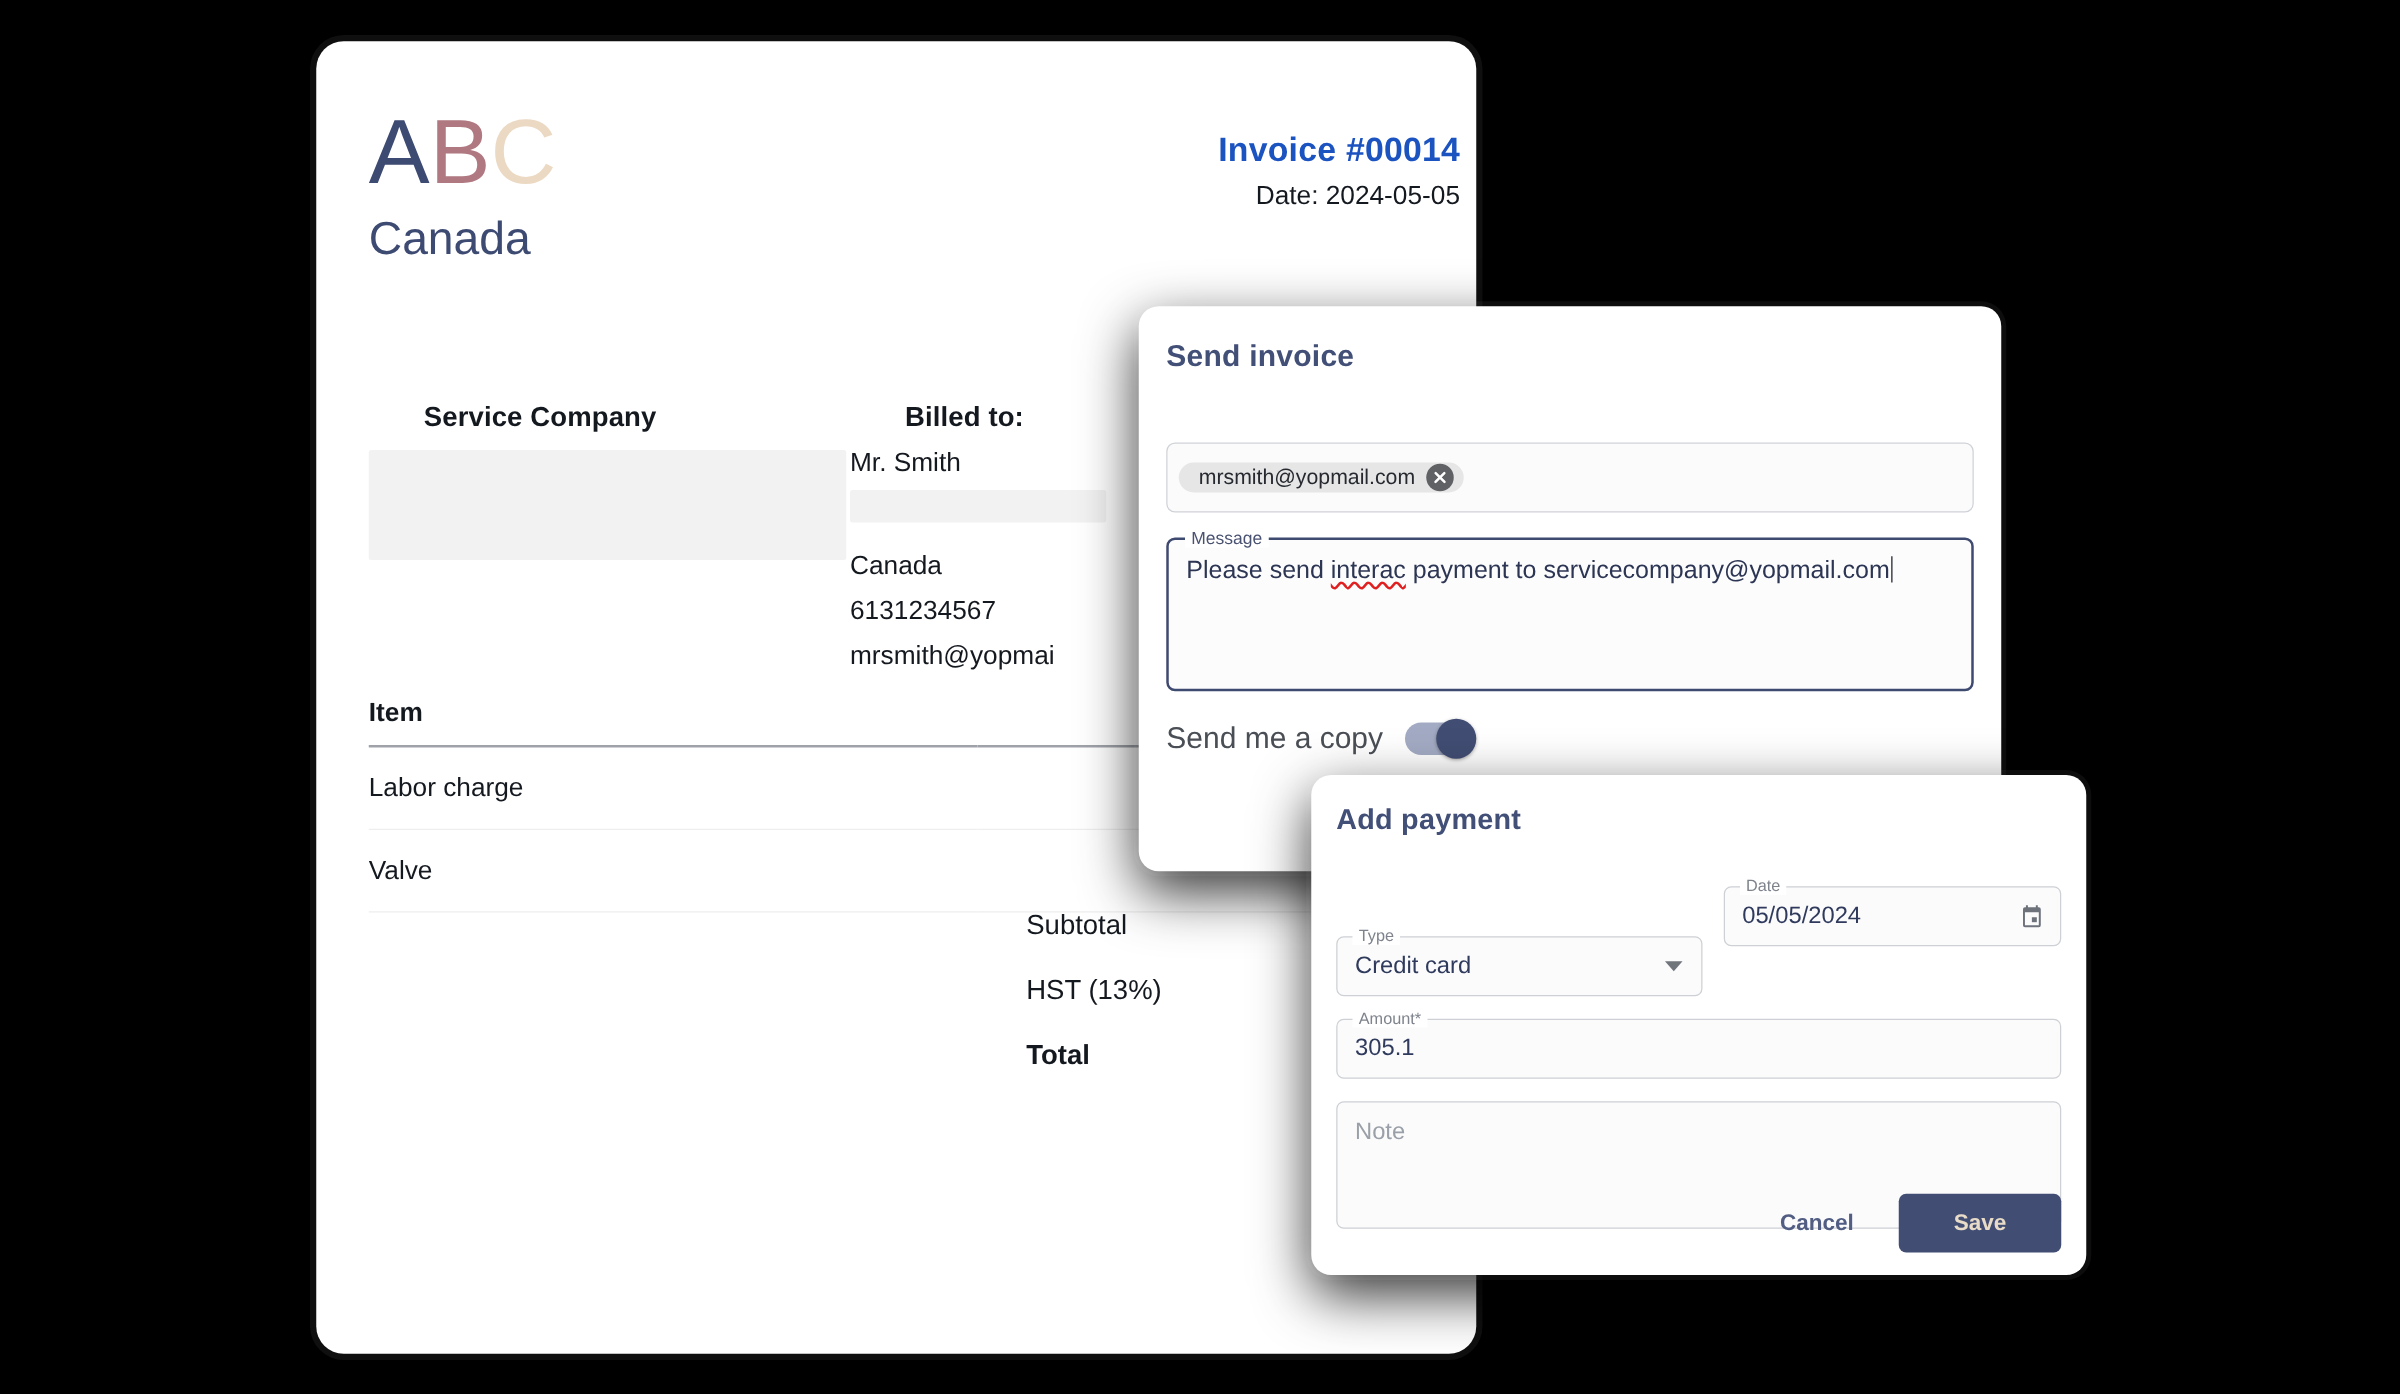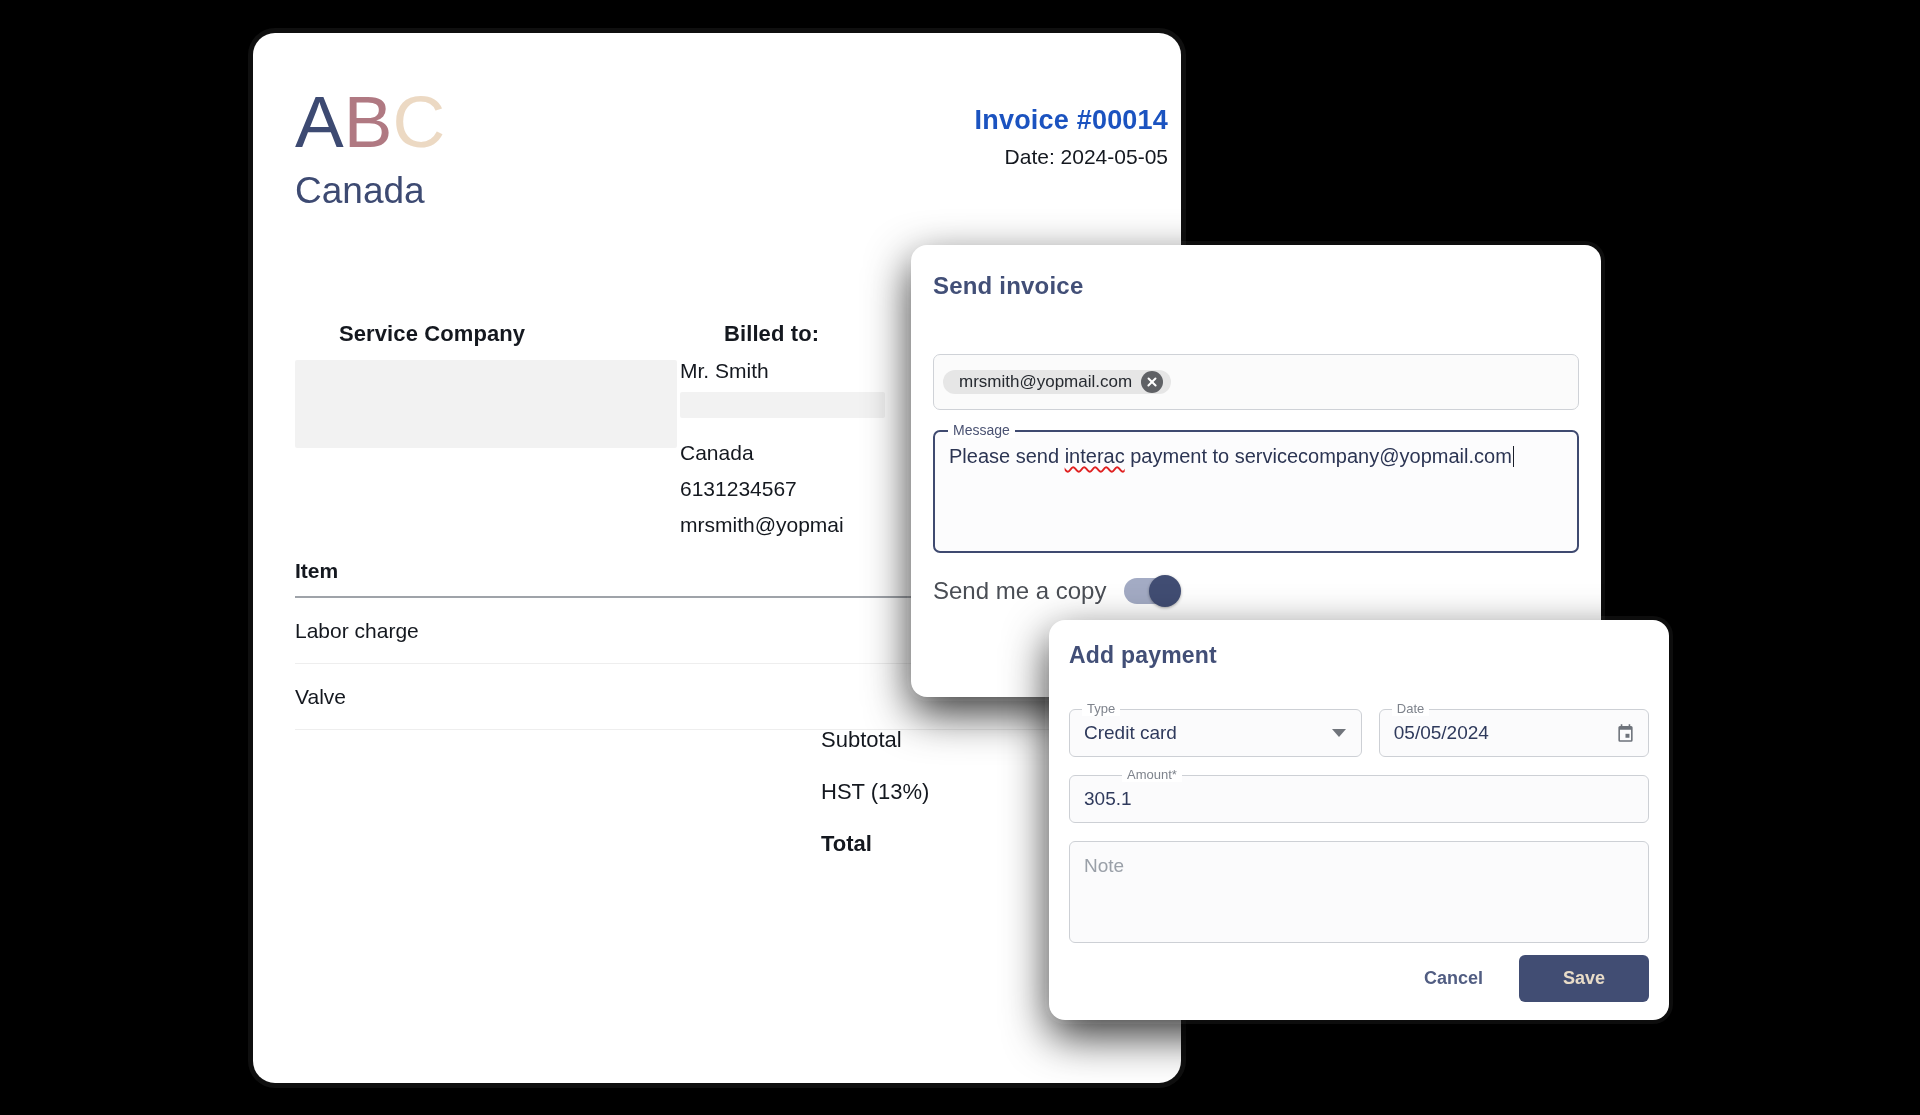--- a/index.html
+++ b/index.html
@@ -343,30 +343,30 @@
   }
   .of-label {
     position: absolute;
     top: -9px;
     left: 12px;
     background: #ffffff;
     padding: 0 5px;
     font-size: 13px;
     color: #7e838c;
   }
-  .of-label.req { color: #7e838c; margin-left: 40px; }
+  .of-label.req { color: #7e838c; }
   .of-value {
     position: absolute;
     left: 14px;
     top: 50%;
     transform: translateY(-50%);
     font-size: 19px;
     color: #2f3a5c;
   }
-  .of.type { flex: 1 1 52%; }
+  .of.type { flex: 1 1 52%; margin-top: 40px; }
   .of.date { flex: 1 1 48%; }
 
   .caret-down {
     position: absolute;
     right: 15px;
     top: 50%;
     transform: translateY(-50%);
     width: 0; height: 0;
     border-left: 7px solid transparent;
     border-right: 7px solid transparent;

